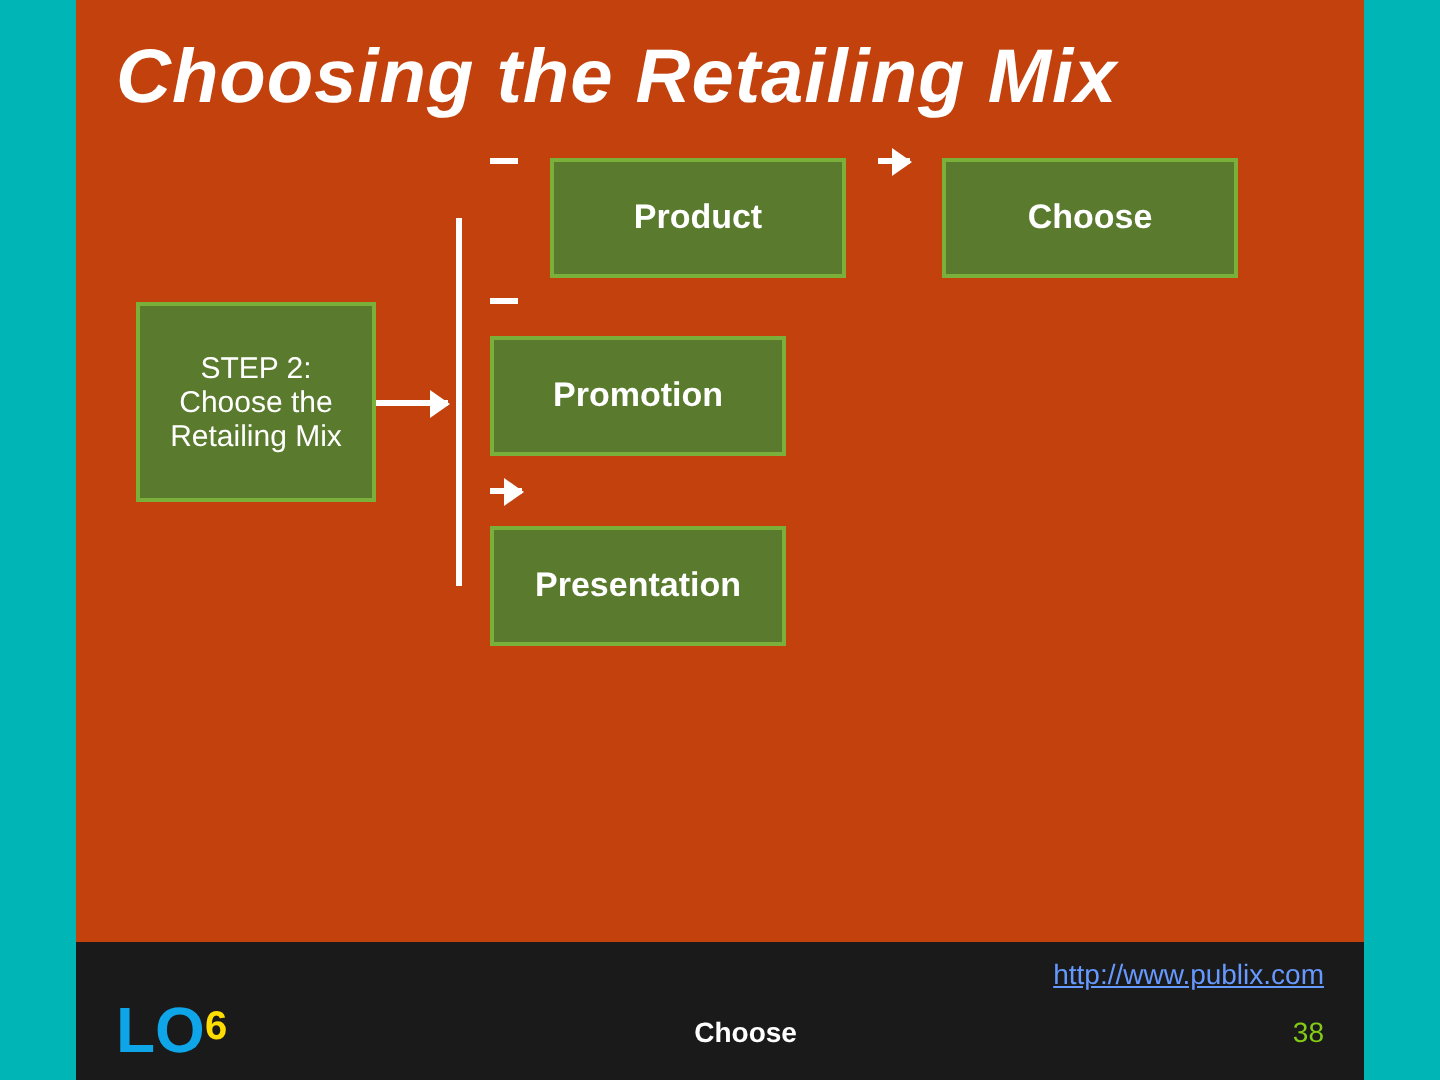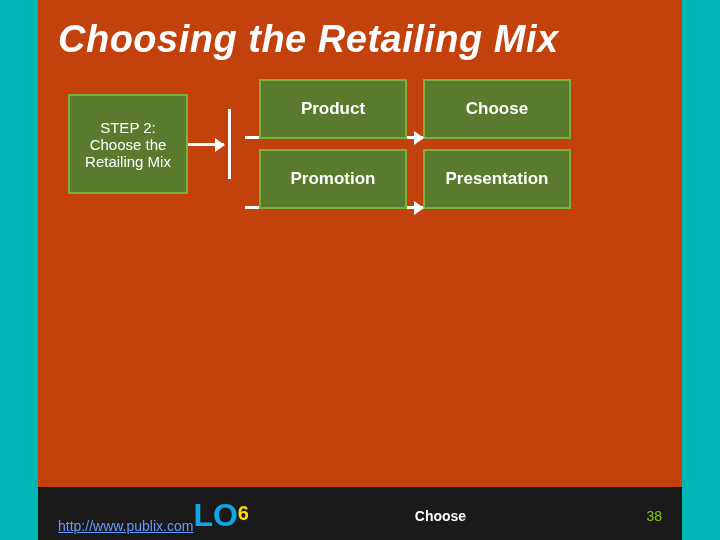--- a/index.html
+++ b/index.html
@@ -88,21 +88,22 @@
       position: absolute;
       right: -1px;
       top: -5px;
       border-top: 7px solid transparent;
       border-bottom: 7px solid transparent;
       border-left: 10px solid #fff;
     }
     .grid-row {
       display: flex;
       flex-direction: row;
-      align-items: flex-end;
+      gap: 16px;
+      align-items: flex-start;
     }
 
     .grid-box {
       background-color: #5a7a2e;
       color: #fff;
       font-size: 17px;
       font-weight: bold;
       padding: 12px 10px;
       text-align: center;
       width: 148px;
@@ -136,21 +137,21 @@
 
     
     .bottom-section {
       position: absolute;
       bottom: 0;
       left: 38px;
       right: 38px;
       background-color: #1a1a1a;
       padding: 8px 20px 6px 20px;
       display: flex;
-      flex-direction: row;
+      flex-direction: column;
       align-items: flex-end;
     }
 
     .link-text {
       color: #6699ff;
       font-size: 14px;
       text-decoration: underline;
       cursor: pointer;
     }
 
@@ -220,21 +221,21 @@
         </div>
         <div class="row-arrow">
           <div class="row-arrow-line"></div>
         </div>
         <div class="grid-box">
           <span>Choose</span>
         </div>
       </div>
 
 
-      <div class="grid-row" style="margin-left:17px; margin-top:10px;">
+      <div class="grid-row" style="margin-left:17px; margin-top:10px;flex-direction:column;">
         <div style="width:14px; height:3px; background:#fff;"></div>
         <div class="grid-box">
           <span>Promotion</span>
         </div>
         <div class="row-arrow">
           <div class="row-arrow-line"></div>
         </div>
         <div class="grid-box">
           <span>Presentation</span>
         </div>

